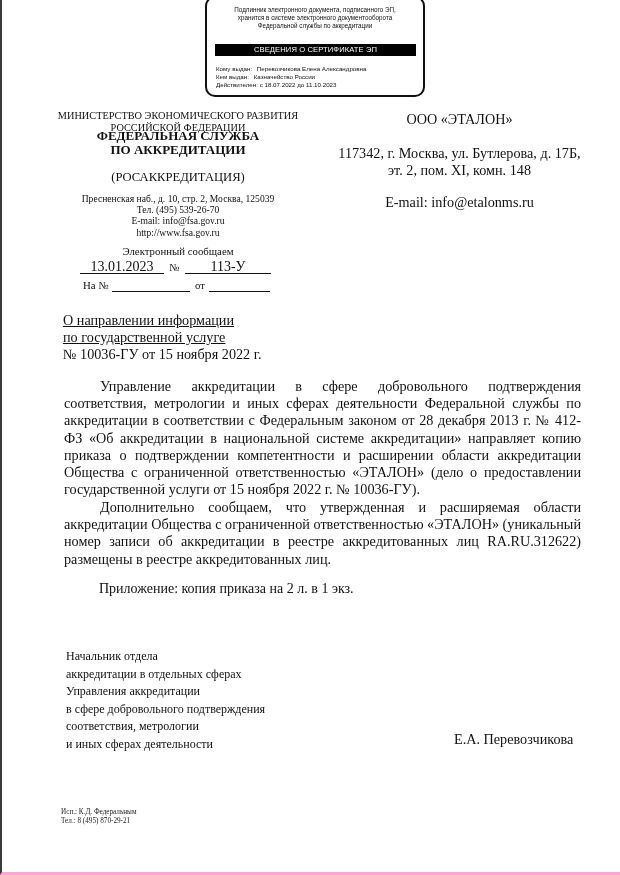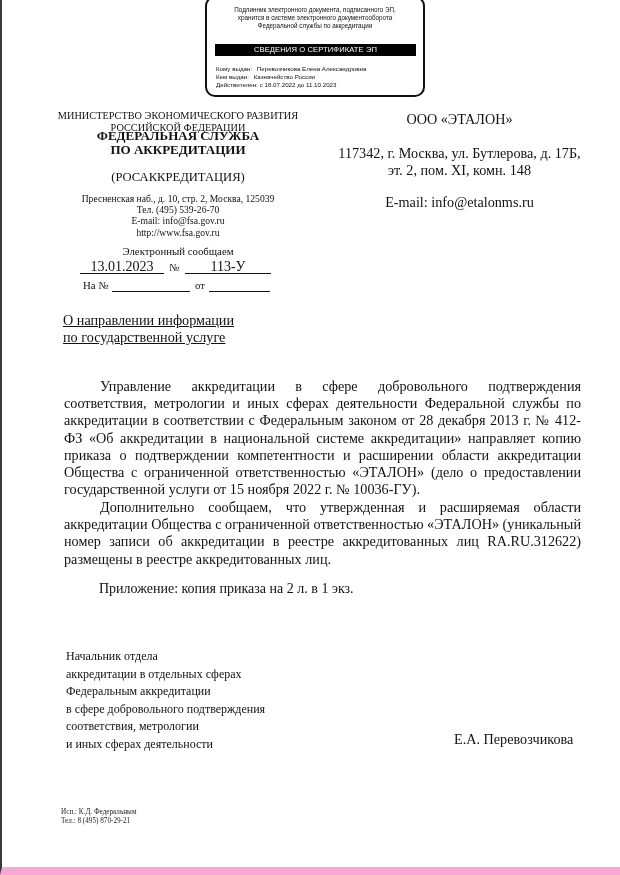--- a/index.html
+++ b/index.html
@@ -2,21 +2,21 @@
 <html><head>
   <meta charset="utf-8">
   <style>
     html, body { margin: 0; padding: 0; }
     body {
       width: 620px; height: 875px; background: #ffffff; position: relative; overflow: hidden;
       font-family: "Liberation Serif", "DejaVu Serif", serif; color: #111;
     }
     .page {
       position: absolute; left: 0; top: 0; width: 620px; height: 875px; background: #fff;
-      border-left: 2px solid #3a3a3a; border-bottom: 8px solid #f9a8d4; box-sizing: border-box;
+      border-left: 2px solid #3a3a3a; border-bottom: 3px solid #f9a8d4; box-sizing: border-box;
     }
 
     
     .stamp {
       position: absolute; left: 203px; top: -4px; width: 220px; height: 101px;
       border: 2px solid #111; border-radius: 10px; box-sizing: border-box;
       font-family: "Liberation Sans", "DejaVu Sans", sans-serif; color: #111;
     }
     .stamp-head {
       position: absolute; left: 0; right: 0; top: 8px; text-align: center;
@@ -114,35 +114,36 @@
   <div class="recipient" style="top:111px;">ООО «ЭТАЛОН»</div>
   <div class="recipient" style="top:145px;">
     <div>117342, г. Москва, ул. Бутлерова, д. 17Б,</div>
     <div>эт. 2, пом. XI, комн. 148</div>
   </div>
   <div class="recipient" style="top:194px;">E-mail: info@etalonms.ru</div>
 
   <div class="subject">
     <div class="u">О направлении информации</div>
     <div class="u">по государственной услуге</div>
+    <div>№ 10036-ГУ от 15 ноября 2022 г.</div>
   </div>
 
   <div class="body-text" style="top:378px;">
     <p>Управление аккредитации в сфере добровольного подтверждения соответствия, метрологии и иных сферах деятельности Федеральной службы по аккредитации в соответствии с Федеральным законом от 28 декабря 2013 г. № 412-ФЗ «Об аккредитации в национальной системе аккредитации» направляет копию приказа о подтверждении компетентности и расширении области аккредитации Общества с ограниченной ответственностью «ЭТАЛОН» (дело о предоставлении государственной услуги от 15 ноября 2022 г. № 10036-ГУ).</p>
   </div>
   <div class="body-text" style="top:499px;">
     <p>Дополнительно сообщаем, что утвержденная и расширяемая области аккредитации Общества с ограниченной ответственностью «ЭТАЛОН» (уникальный номер записи об аккредитации в реестре аккредитованных лиц RA.RU.312622) размещены в реестре аккредитованных лиц.</p>
   </div>
 
   <div class="attach">Приложение: копия приказа на 2 л. в 1 экз.</div>
 
   <div class="signer">
     <div>Начальник отдела</div>
     <div>аккредитации в отдельных сферах</div>
-    <div>Федеральным аккредитации</div>
+    <div>Управления аккредитации</div>
     <div>в сфере добровольного подтверждения</div>
     <div>соответствия, метрологии</div>
     <div>и иных сферах деятельности</div>
   </div>
   <div class="signer-name">Е.А. Перевозчикова</div>
 
   <div class="executor">
     <div>Исп.: К.Д. Федеральным</div>
     <div>Тел.: 8 (495) 870-29-21</div>
   </div>

